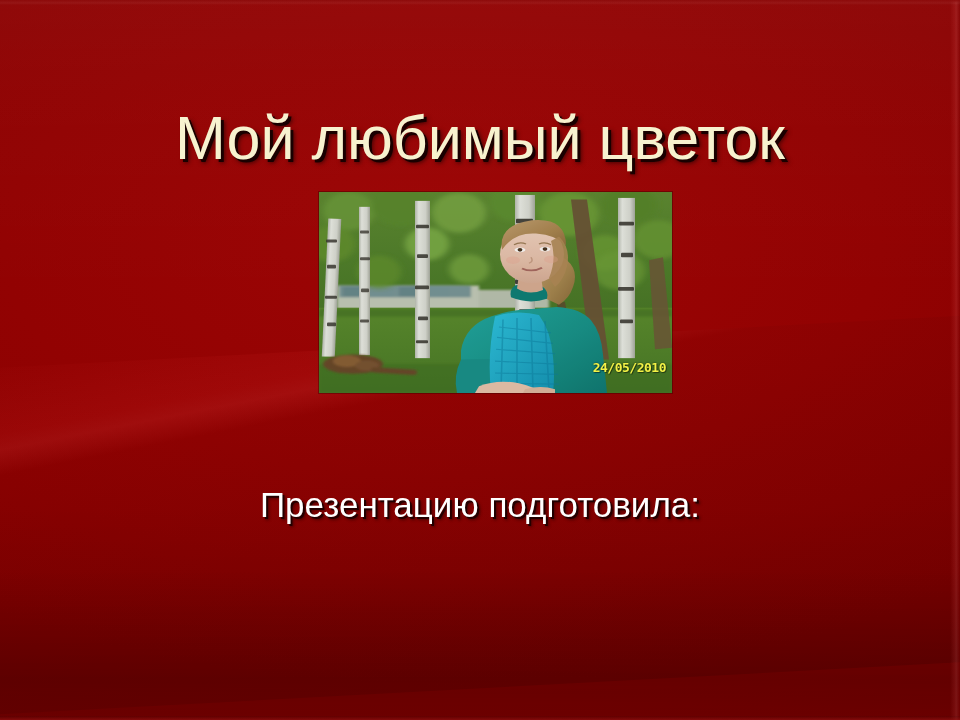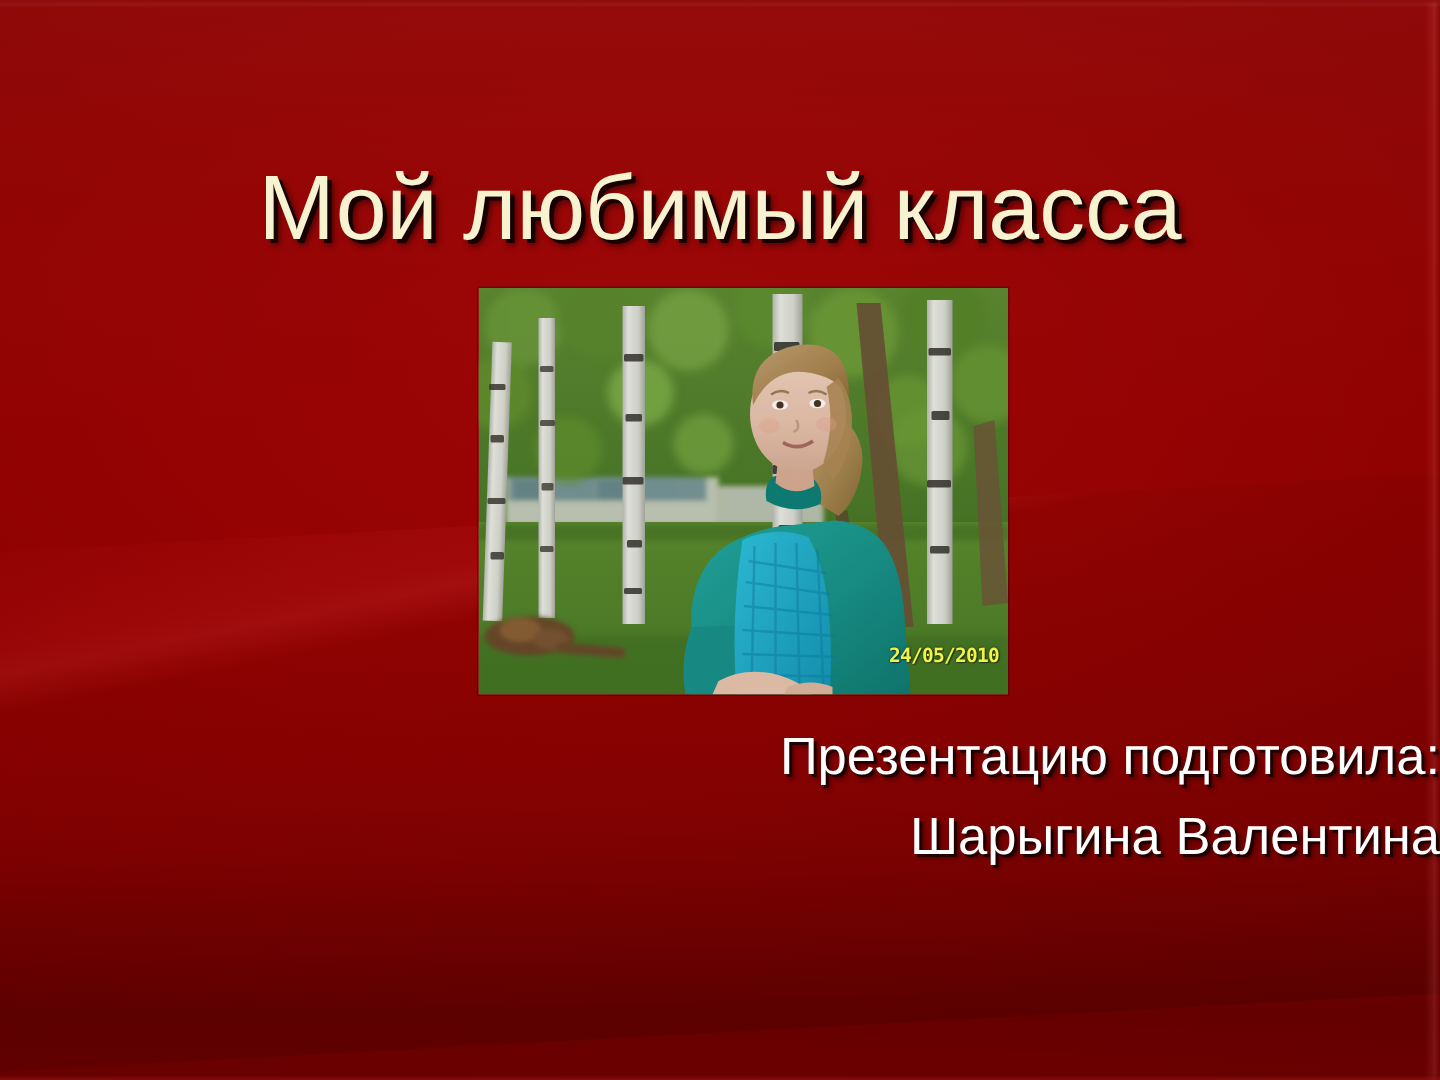--- a/index.html
+++ b/index.html
@@ -99,23 +99,23 @@
       4px 4px 4px rgba(0,0,0,0.55);
     white-space: nowrap;
   }
 
   
   .photo {
     position: absolute;
     left: 319px;
     top: 192px;
     width: 353px;
-    height: 271px;
+    height: 201px;
     overflow: hidden;
-    background: #b91c1c;
+    background: #15803d;
     box-shadow: 0 0 0 1px rgba(40,0,0,0.35);
   }
   .photo svg { display: block; width: 100%; height: 100%; }
   .datestamp {
     position: absolute;
     right: 6px;
     bottom: 18px;
     font-family: "DejaVu Sans Mono", monospace;
     font-size: 13px;
     font-weight: bold;
@@ -133,36 +133,36 @@
     text-align: center;
     color: #ffffff;
     font-size: 35px;
     line-height: 53px;
     font-weight: 400;
     text-shadow:
       2px 2px 0 rgba(25,0,0,0.85),
       3px 3px 3px rgba(0,0,0,0.45);
     white-space: nowrap;
   }
-  .body-line { display: block; text-align: right; }
+  .body-line { display: block; }
 </style>
 </head>
 <body>
 
 <div class="slide">
 
   <div class="bg-base"></div>
   <div class="bg-sheen"></div>
   <div class="bg-sweep"></div>
   <div class="bg-bottomband"></div>
   <div class="bg-edge-right"></div>
   <div class="bg-edge-top"></div>
   <div class="bg-edge-bottom"></div>
 
-  <div class="title">Мой любимый класса</div>
+  <div class="title">Мой любимый цветок</div>
 
   <div class="photo">
     <svg viewBox="0 0 353 271" preserveAspectRatio="none">
       <defs>
         <linearGradient id="skyFoliage" x1="0" y1="0" x2="0" y2="1">
           <stop offset="0%" stop-color="#5f8a32"></stop>
           <stop offset="45%" stop-color="#4e7d2a"></stop>
           <stop offset="100%" stop-color="#3d6a22"></stop>
         </linearGradient>
         <linearGradient id="grassGrad" x1="0" y1="0" x2="0" y2="1">
@@ -338,16 +338,15 @@
         <path d="M206 266 q16 -6 30 0 l0 5 l-32 0 z" fill="#ddb79d"></path>
       </g>
 
       <rect x="0" y="0" width="353" height="271" fill="#000000" opacity="0.05"></rect>
     </svg>
     <div class="datestamp">24/05/2010</div>
   </div>
 
   <div class="body-text">
     <span class="body-line">Презентацию подготовила:</span>
-    <span class="body-line">Шарыгина Валентина</span>
   </div>
 
 </div>
 
 </body></html>

